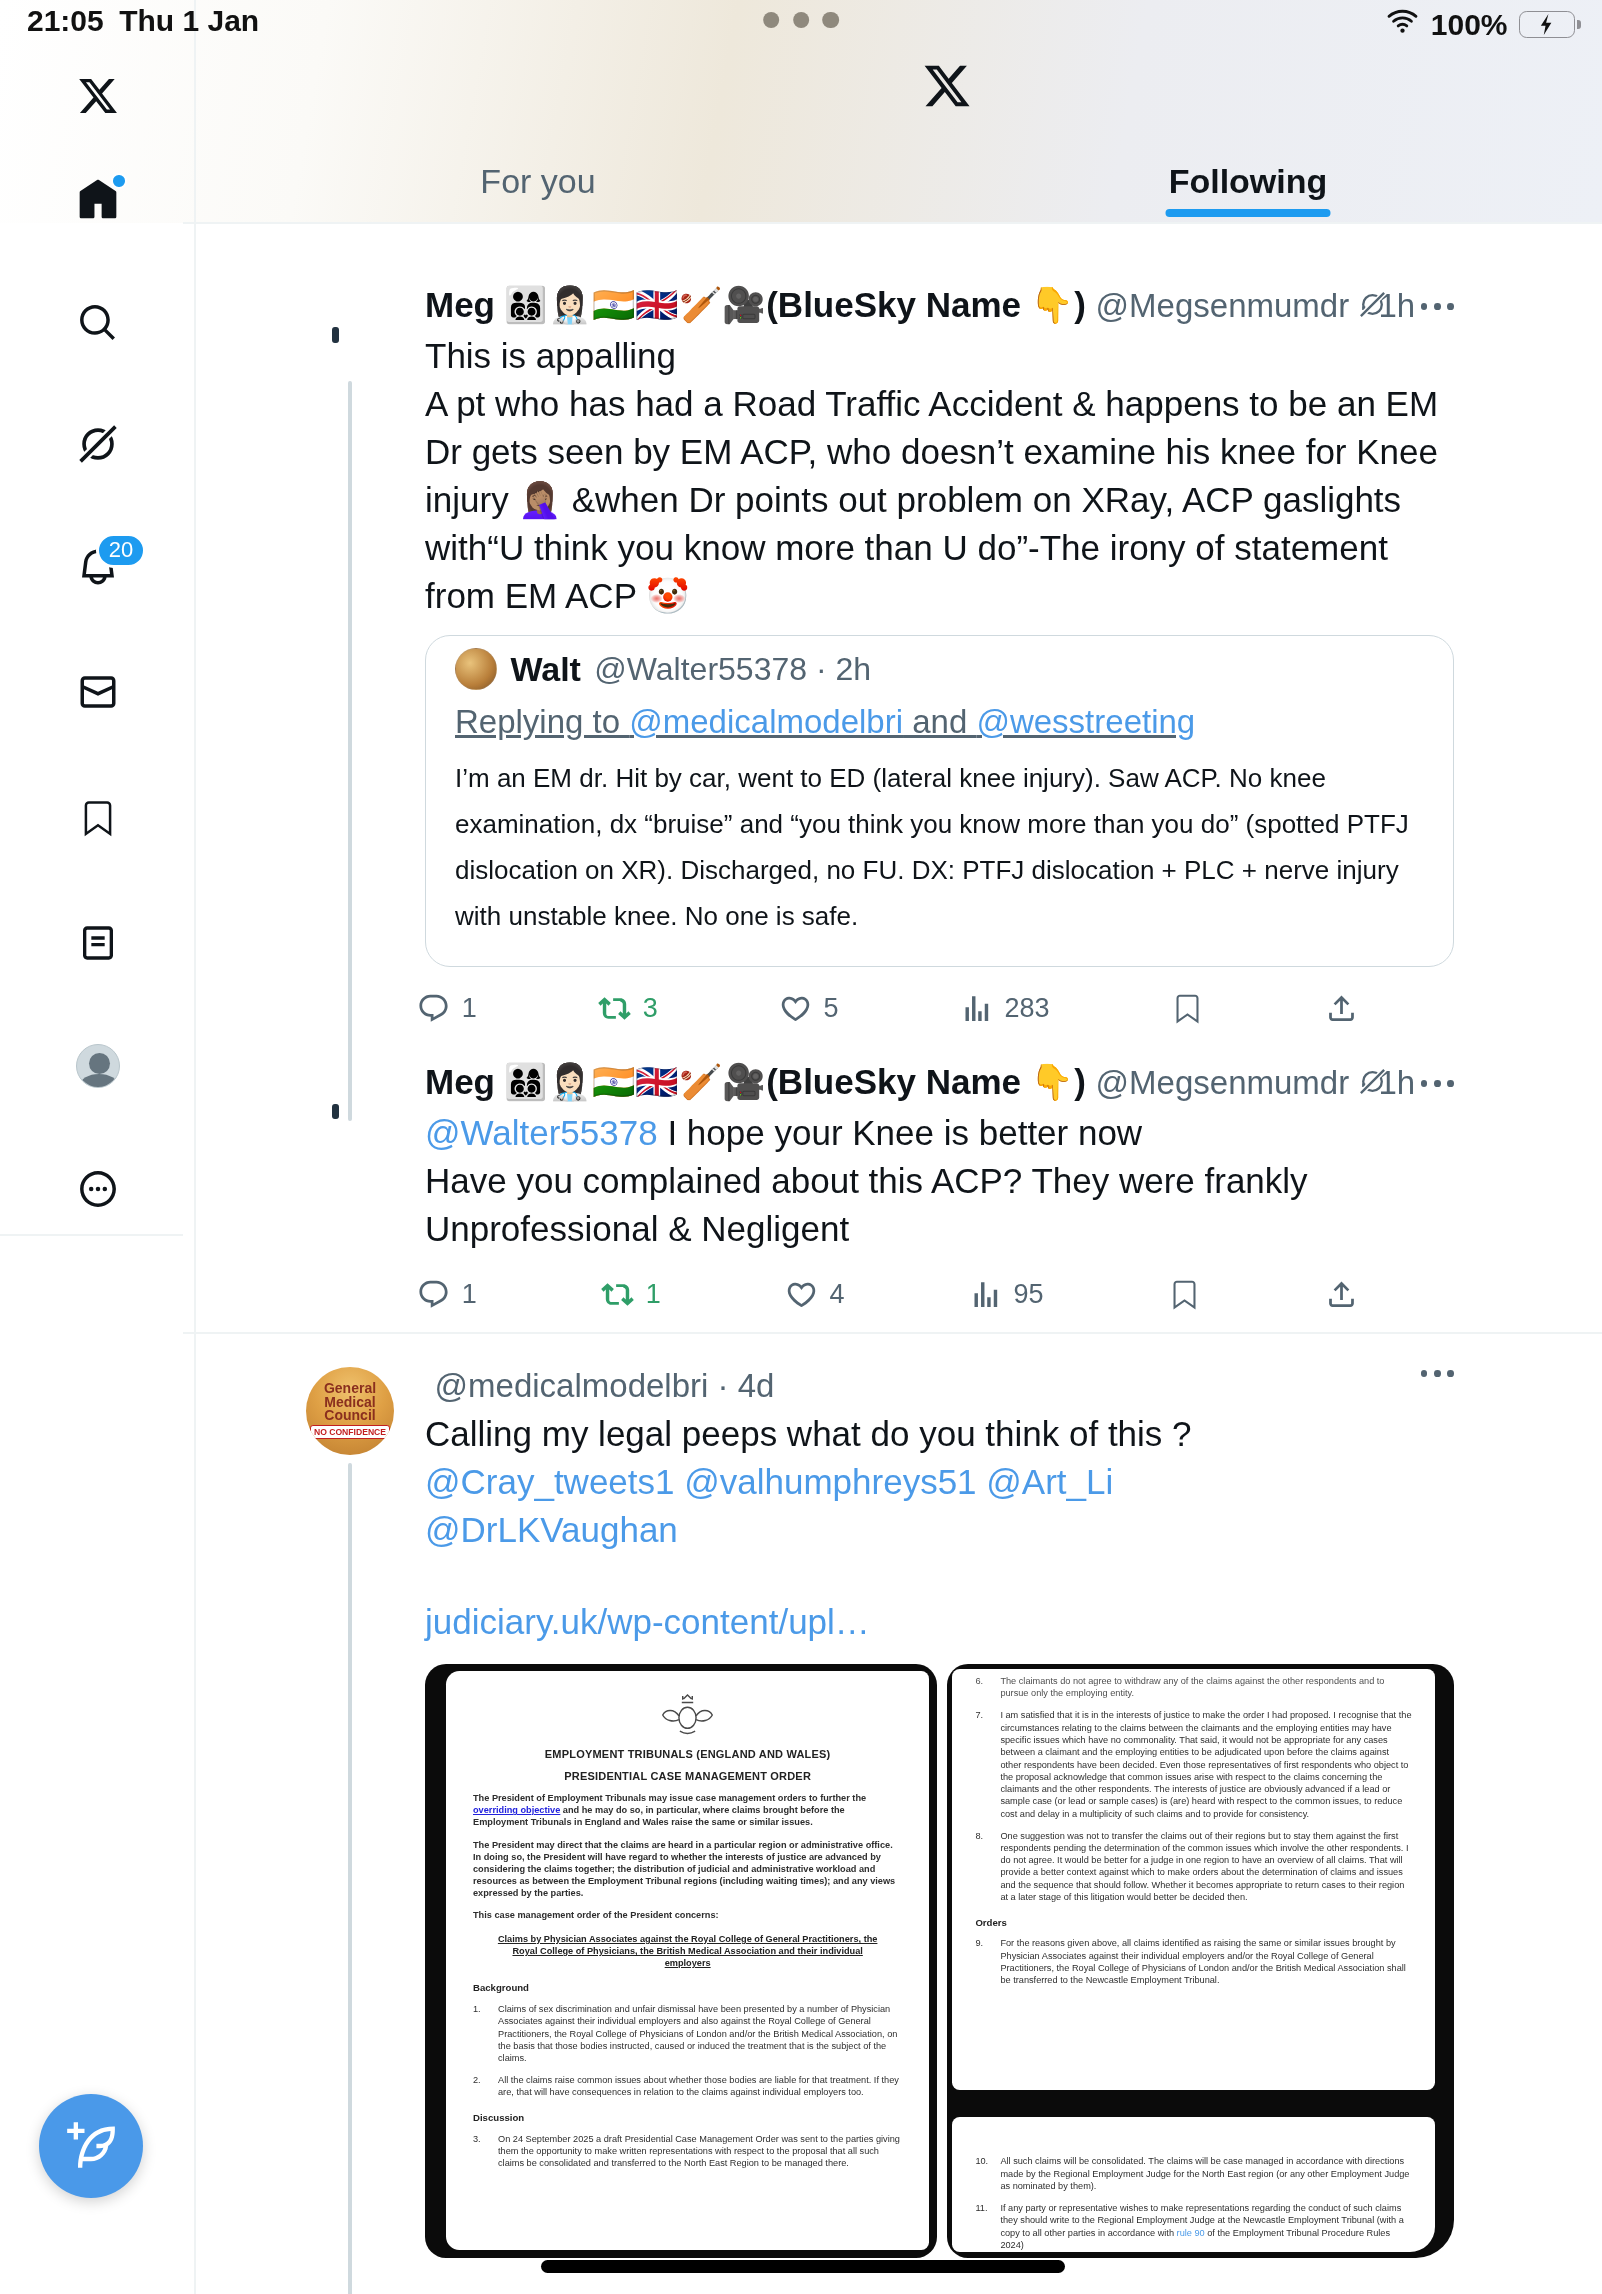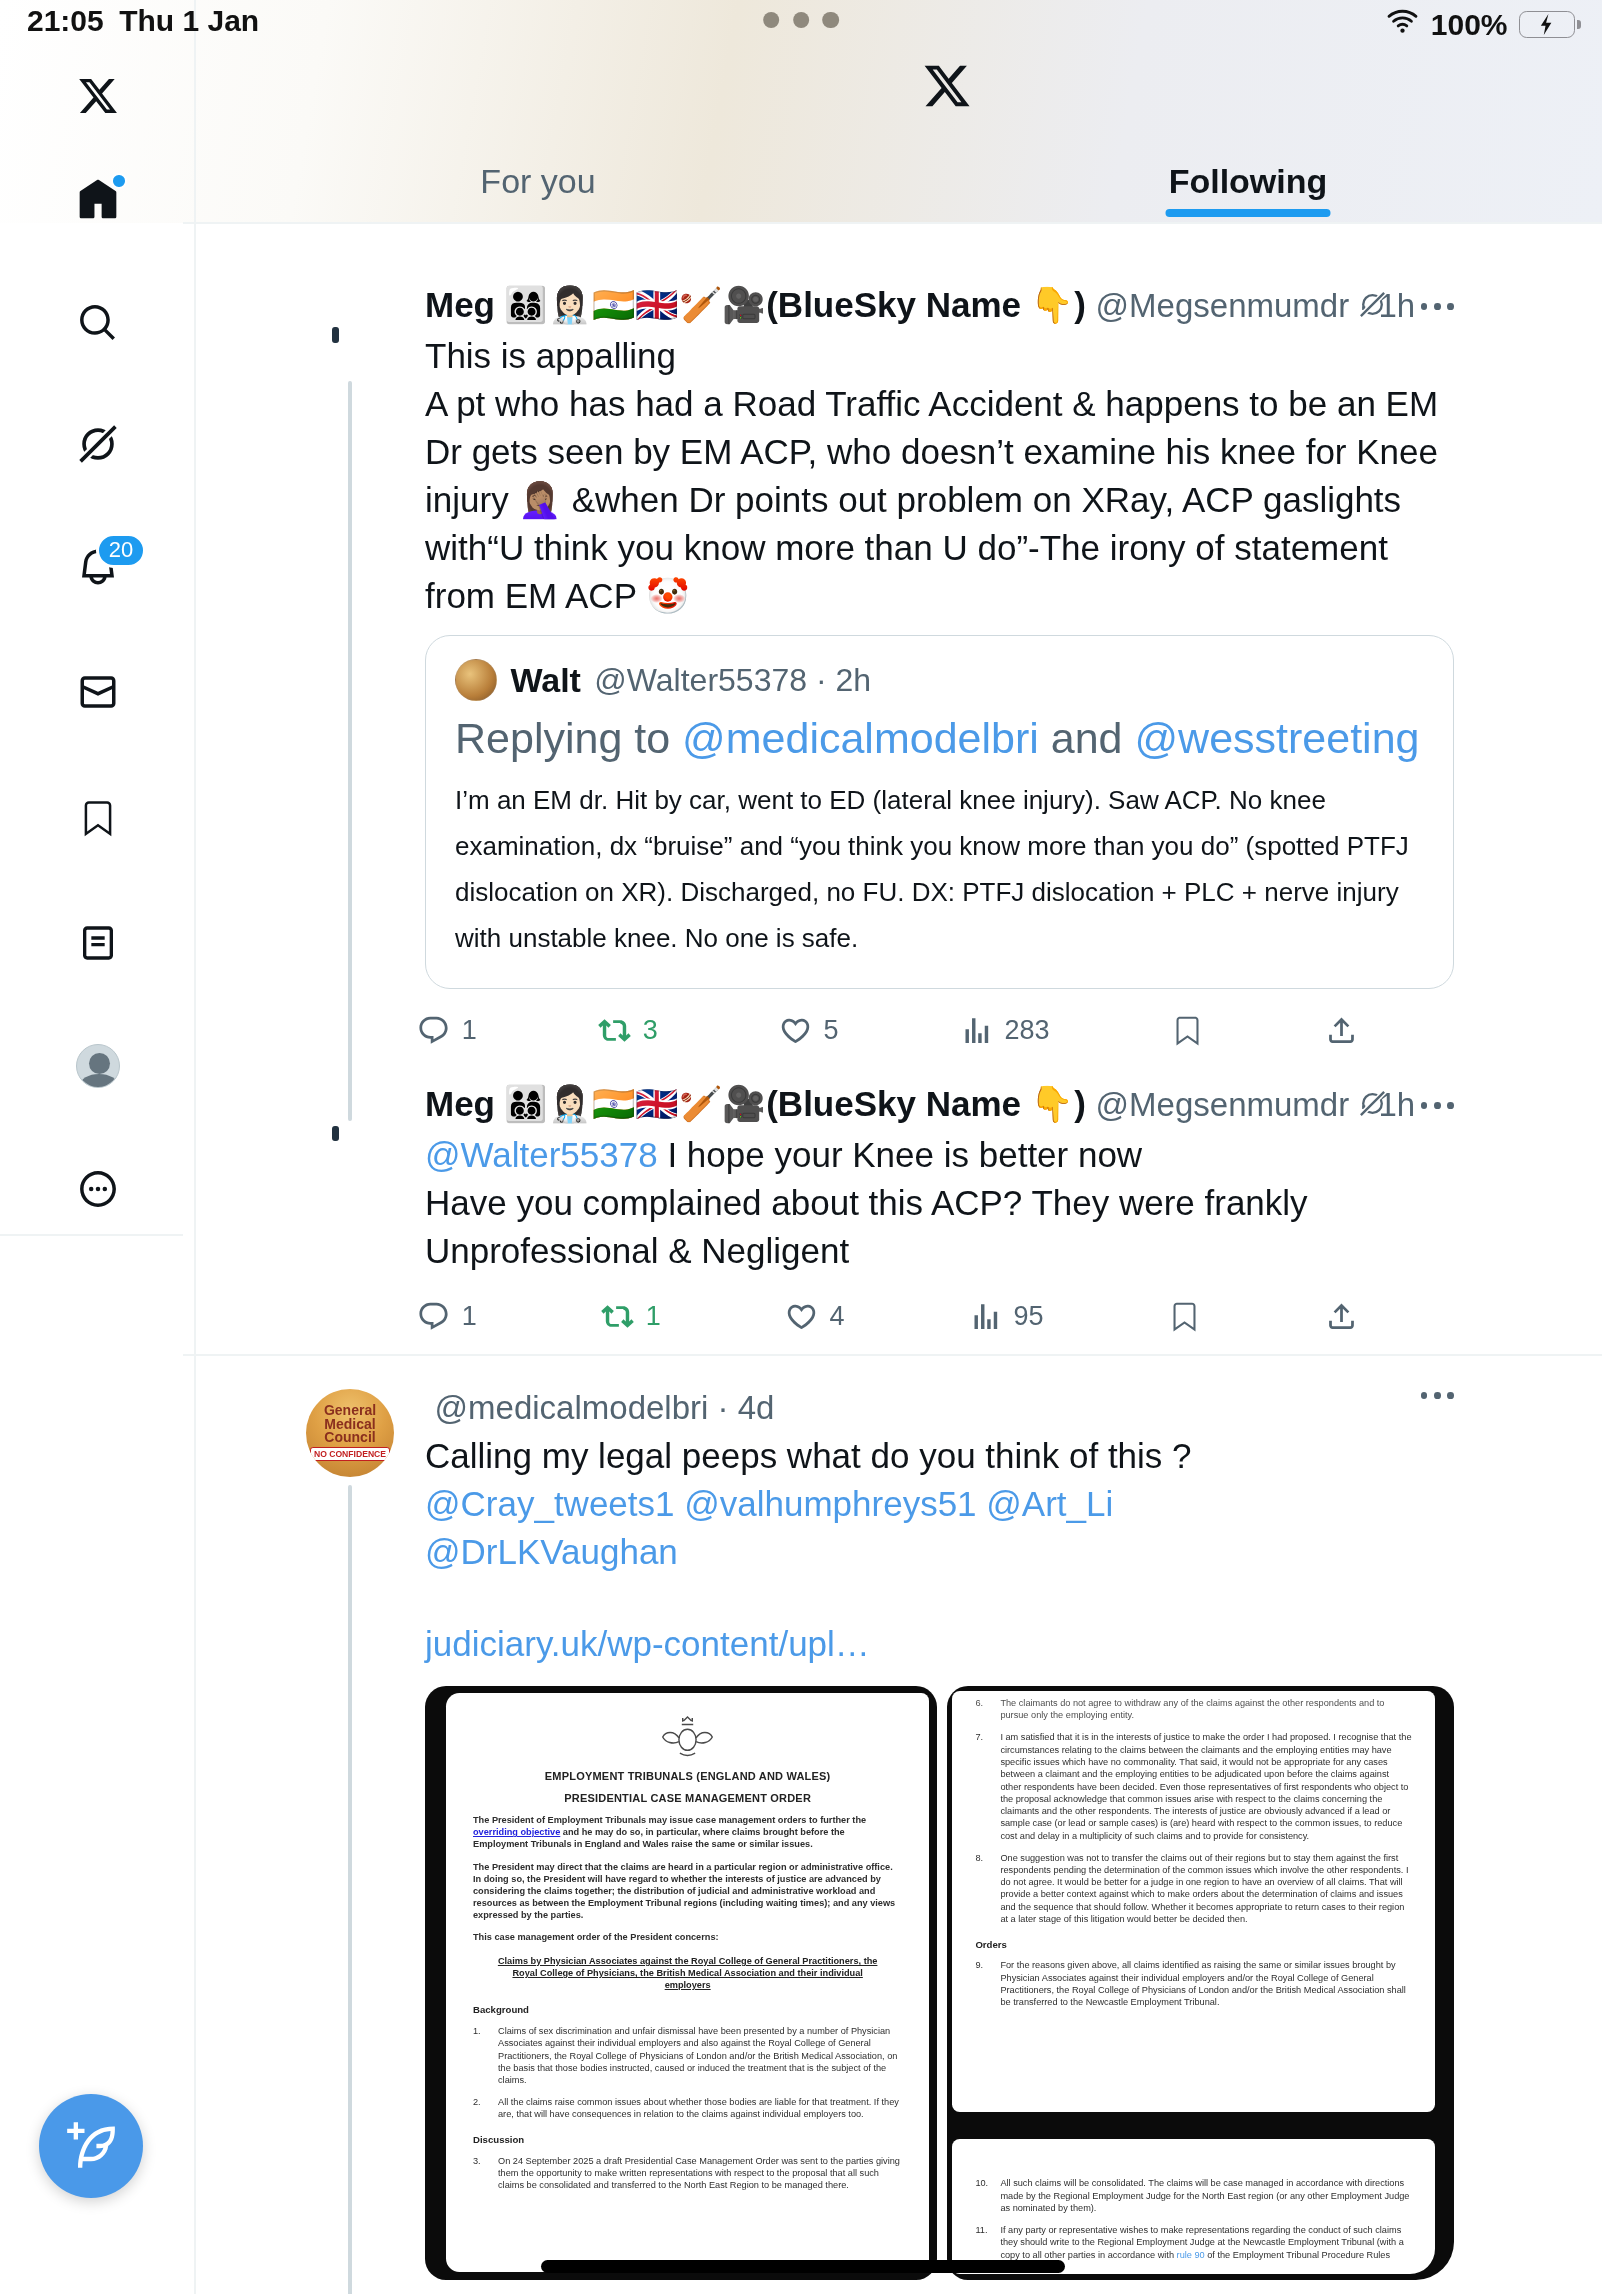--- a/index.html
+++ b/index.html
@@ -61,26 +61,26 @@
   .gmc-t2 { font-size:8.6px; font-weight:700; color:#c21f1f; background:#fff; border:1px solid #c21f1f; border-radius:2.9px; padding:1px 2.9px; }
   .thread-line { position:absolute; left:42px; width:3.8px; background:#cfd9de; border-radius:1.9px; }
   .t-content { flex:1; min-width:0; }
   .t-head { display:flex; align-items:baseline; white-space:nowrap; position:relative; }
   .t-name { font-weight:700; font-size:35px; color:#0f1419; }
   .t-meta { font-size:33px; color:#536471; margin-left:9.6px; }
   .head-right { position:absolute; right:0; top:3.8px; display:flex; align-items:center; gap:33px; color:#536471; }
   .t-body { font-size:35px; line-height:48px; color:#0f1419; margin-top:5.8px; }
   .t-link { color:#4b9ae8; text-decoration:none; }
   
-  .quote-card { margin-top:15.4px; border:1.9px solid #cfd9de; border-radius:25px; padding:23px 29px 27px 29px; }
+  .quote-card { margin-top:15.4px; border:1.9px solid #cfd9de; border-radius:25px; padding:12px 29px 27px 29px; }
   .q-head { display:flex; align-items:center; gap:13.4px; }
   .q-av { width:42px; height:42px; border-radius:50%; background:radial-gradient(circle at 35% 35%,#e9c37c,#b97f3a 60%,#7a4f22 100%); border:1px solid #9a999636; }
   .q-name { font-weight:700; font-size:34px; color:#0f1419; }
   .q-meta { font-size:32px; color:#536471; }
-  .q-replying { margin-top:13.4px; font-size:43px; color:#536471; }
+  .q-replying { margin-top:13.4px; font-size:33px; color:#536471;text-decoration:underline; }
   .q-body { margin-top:13.4px; font-size:26px; line-height:46px; color:#0f1419; }
   
   .actions { display:flex; align-items:center; width:941px; justify-content:space-between; margin:25px 0 0 -7.7px; color:#536471; }
   .act { display:flex; align-items:center; gap:11.5px; font-size:27px; color:#536471; }
   .act.green { color:#2f9e68; }
   .act svg { display:block; }
   
   .media-row { display:flex; gap:9.6px; margin-top:17.3px; }
   .doc-frame { background:#0b0b0b; border-radius:21px; overflow:hidden; }
   .doc-frame.left { width:512px; height:594px; padding:7.7px 7.7px 7.7px 21px; }

